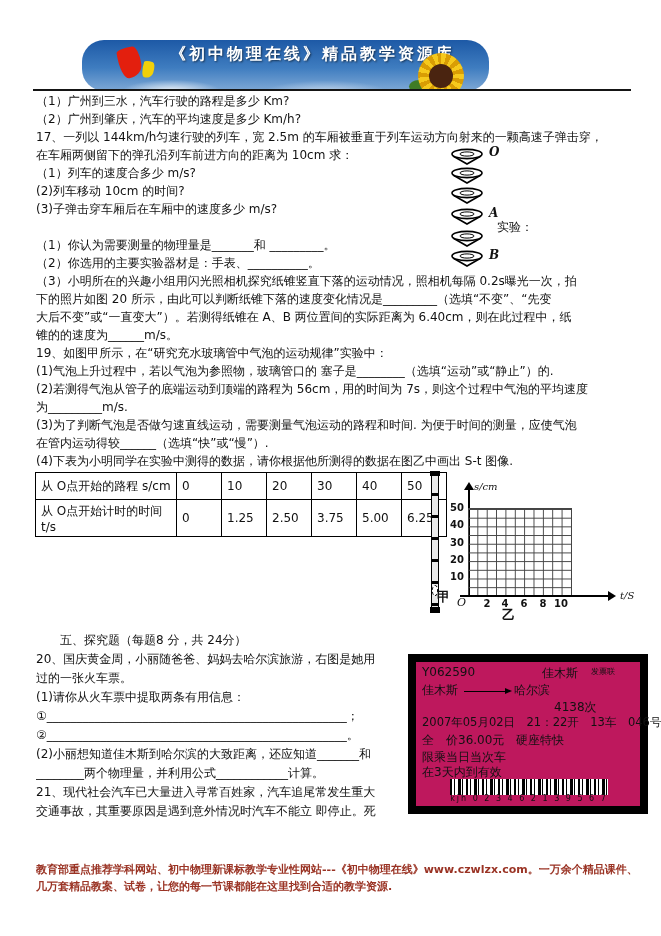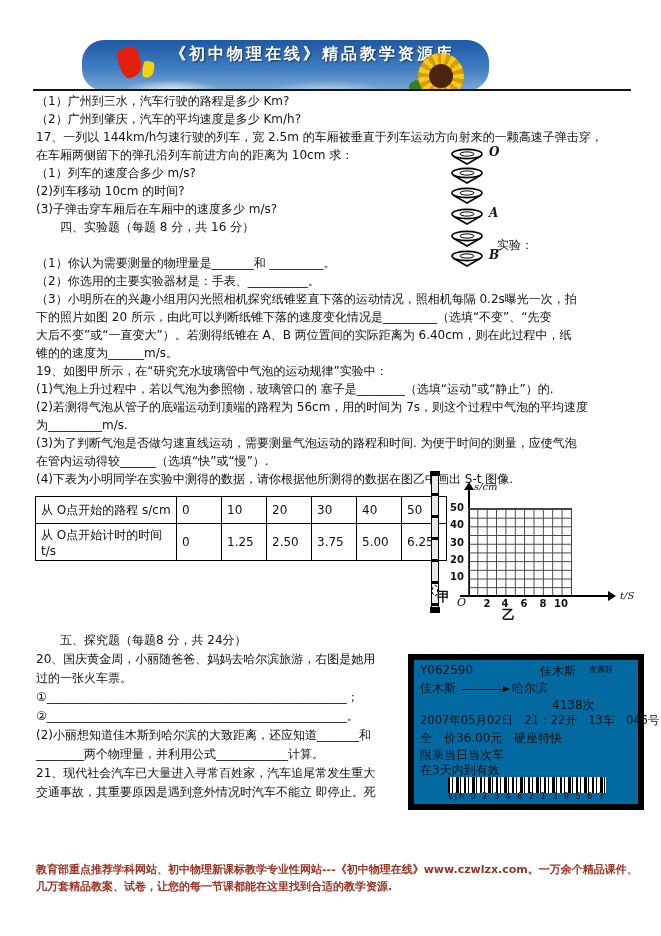--- a/index.html
+++ b/index.html
@@ -34,21 +34,21 @@
   .block{position:absolute;font-size:12px;line-height:18px;}
   .blockA{left:36px;top:92px;width:597px;}
   .blockB{left:36px;top:631px;width:372px;line-height:19px;}
   .tl{height:inherit;white-space:nowrap;overflow:hidden;}
   .blockA .tl{height:18px;}
   .blockB .tl{height:19px;}
   .rel{position:relative;overflow:visible;}
   .q18tail{position:absolute;left:461px;top:0;}
 
   
-  .dtable{position:absolute;left:35px;top:496px;border-collapse:collapse;font-size:12px;}
+  .dtable{position:absolute;left:35px;top:472px;border-collapse:collapse;font-size:12px;}
   .dtable td{border:1px solid #000;padding:1px 5px;vertical-align:middle;}
   .dtable td.lab{width:130px;font-style:normal;}
   .dtable td.val{width:34px;}
   .dtable tr.r1 td{height:24px;}
   .dtable tr.r2 td{height:34px;}
 
   
   .cones{position:absolute;left:448px;top:148px;width:70px;height:130px;}
   .cone{position:absolute;left:0;width:38px;height:18px;}
   .c0{top:0;} .c1{top:19px;} .c2{top:39px;} .c3{top:60px;} .c4{top:82px;} .c5{top:102px;}
@@ -83,22 +83,22 @@
   .ylabel{left:34px;top:3px;}
   .xlabel{left:180px;top:112px;}
   .origin{position:absolute;left:17px;top:118px;font:italic 11px "DejaVu Serif",serif;}
   .yt{position:absolute;left:2px;width:22px;text-align:right;font-weight:bold;}
   .yt0{top:24px;} .yt1{top:41px;} .yt2{top:59px;} .yt3{top:76px;} .yt4{top:93px;}
   .xt{position:absolute;top:120px;width:20px;text-align:center;font-weight:bold;}
   .xt0{left:37px;} .xt1{left:55px;} .xt2{left:74px;} .xt3{left:93px;} .xt4{left:111px;}
   .gcap{position:absolute;left:62px;top:128px;font-size:13px;font-weight:bold;}
 
   
-  .ticket{position:absolute;left:408px;top:654px;width:224px;height:144px;background:#0369a1;
-    border:6px solid #000000;font-size:12px;text-decoration:underline;}
+  .ticket{position:absolute;left:408px;top:654px;width:224px;height:144px;background:#be185d;
+    border:8px solid #000000;font-size:12px;text-decoration:underline;}
   .ticket span,.ticket div{position:absolute;white-space:nowrap;}
   .t-code{left:6px;top:3px;}
   .t-station-top{left:126px;top:3px;}
   .t-stub{left:175px;top:4px;font-size:8px;}
   .t-from{left:6px;top:20px;}
   .arrow-line{left:48px;top:29px;width:42px;height:1px;background:#000;}
   .arrow-line:after{content:"";position:absolute;right:-6px;top:-3px;width:0;height:0;
     border-top:3.5px solid transparent;border-bottom:3.5px solid transparent;border-left:7px solid #000;}
   .t-to{left:98px;top:20px;}
   .t-train{left:138px;top:37px;}
@@ -133,21 +133,20 @@
   <div class="top-rule"></div>
 
   <div class="block blockA">
     <div class="tl">（1）广州到三水，汽车行驶的路程是多少 Km?</div>
     <div class="tl">（2）广州到肇庆，汽车的平均速度是多少 Km/h?</div>
     <div class="tl">17、一列以 144km/h匀速行驶的列车，宽 2.5m 的车厢被垂直于列车运动方向射来的一颗高速子弹击穿，</div>
     <div class="tl">在车厢两侧留下的弹孔沿列车前进方向的距离为 10cm 求：</div>
     <div class="tl">（1）列车的速度合多少 m/s?</div>
     <div class="tl">(2)列车移动 10cm 的时间?</div>
     <div class="tl">(3)子弹击穿车厢后在车厢中的速度多少 m/s?</div>
-    <div class="tl">　　四、实验题（每题 8 分，共 16 分）</div>
     <div class="tl rel">
       <span class="q18tail">实验：</span>
     </div>
     <div class="tl">（1）你认为需要测量的物理量是_______和 _________。</div>
     <div class="tl">（2）你选用的主要实验器材是：手表、__________。</div>
     <div class="tl">（3）小明所在的兴趣小组用闪光照相机探究纸锥竖直下落的运动情况，照相机每隔 0.2s曝光一次，拍</div>
     <div class="tl">下的照片如图 20 所示，由此可以判断纸锥下落的速度变化情况是_________（选填“不变”、“先变</div>
     <div class="tl">大后不变”或“一直变大”）。若测得纸锥在 A、B 两位置间的实际距离为 6.40cm，则在此过程中，纸</div>
     <div class="tl">锥的的速度为______m/s。</div>
     <div class="tl">19、如图甲所示，在“研究充水玻璃管中气泡的运动规律”实验中：</div>
@@ -257,20 +256,21 @@
     <span class="xt xt2">6</span>
     <span class="xt xt3">8</span>
     <span class="xt xt4">10</span>
     <span class="gcap">乙</span>
   </div>
 
   <div class="block blockB">
     <div class="tl">　　五、探究题（每题8 分，共 24分）</div>
     <div class="tl">20、国庆黄金周，小丽随爸爸、妈妈去哈尔滨旅游，右图是她用</div>
     <div class="tl">过的一张火车票。</div>
+    <div class="tl">(1)请你从火车票中提取两条有用信息：</div>
     <div class="tl">①__________________________________________________；</div>
     <div class="tl">②__________________________________________________。</div>
     <div class="tl">(2)小丽想知道佳木斯到哈尔滨的大致距离，还应知道_______和</div>
     <div class="tl">________两个物理量，并利用公式____________计算。</div>
     <div class="tl">21、现代社会汽车已大量进入寻常百姓家，汽车追尾常发生重大</div>
     <div class="tl">交通事故，其重要原因是遇到意外情况时汽车不能立 即停止。死</div>
   </div>
 
   <div class="ticket">
     <span class="t-code">Y062590</span>

